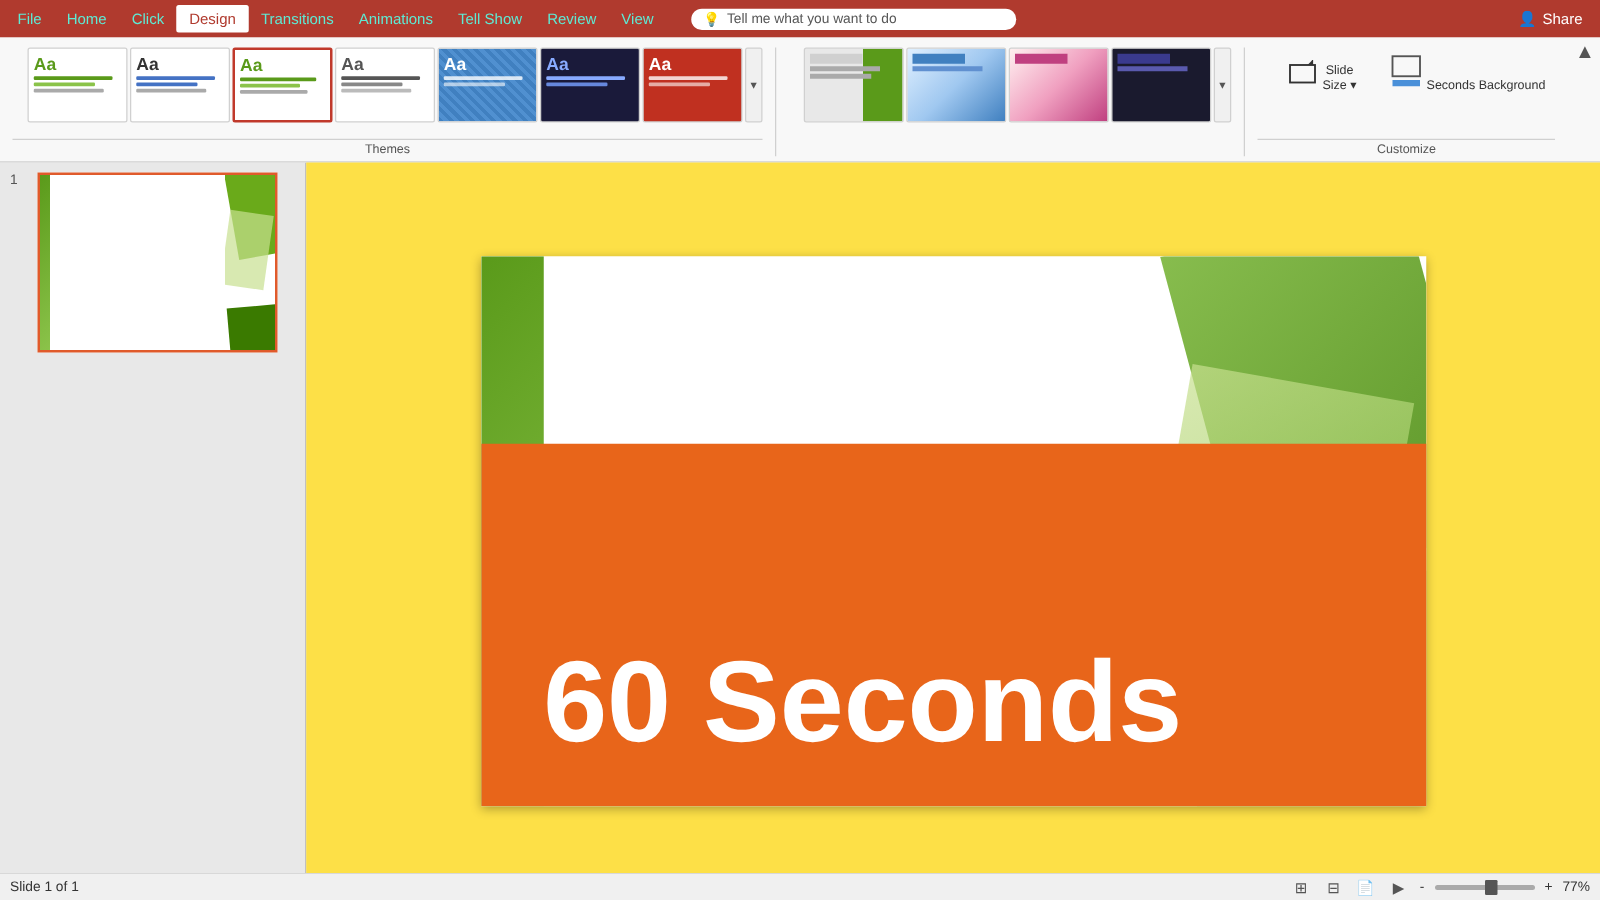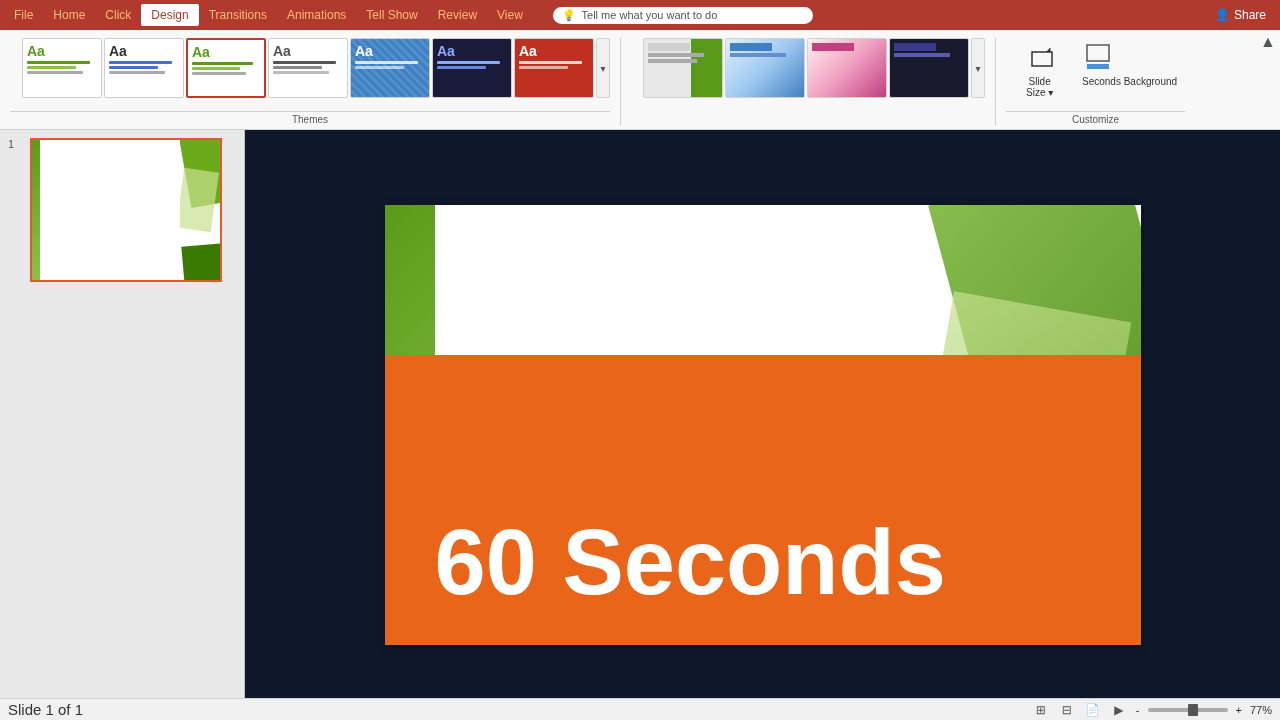--- a/index.html
+++ b/index.html
@@ -7,21 +7,21 @@
 
     
     .menu-bar {
       display: flex;
       align-items: center;
       background: #b03a2e;
       height: 30px;
       padding: 0 4px;
     }
     .menu-item {
-      color: #fdba74;
+      color: #5eead4;
       font-size: 12px;
       padding: 4px 10px;
       cursor: pointer;
       border-radius: 2px;
     }
     .menu-item.active { background: white; color: #b03a2e; }
     .menu-search {
       display: flex;
       align-items: center;
       margin-left: 20px;
@@ -94,22 +94,22 @@
     .variant-item {
       width: 80px;
       height: 60px;
       border: 1px solid #d0d0d0;
       border-radius: 2px;
       cursor: pointer;
       overflow: hidden;
     }
     .ribbon-big-btn {
       display: flex;
-      flex-direction: column;
-      align-items: flex-start;
+      flex-direction: row;
+      align-items: flex-end;
       cursor: pointer;
       padding: 4px 8px;
       border-radius: 3px;
       min-width: 48px;
     }
     .ribbon-big-btn .btn-icon {
       width: 32px;
       height: 32px;
       display: flex;
       align-items: center;
@@ -164,21 +164,21 @@
       border: 2px solid #e05a2b;
       background: white;
       position: relative;
       overflow: hidden;
       cursor: pointer;
     }
 
     
     .slide-canvas-area {
       flex: 1;
-      background: #0f172a;
+      background: #fde047;
       display: flex;
       align-items: center;
       justify-content: center;
       position: relative;
       overflow: hidden;
     }
     .slide-canvas {
       width: 756px;
       height: 440px;
       background: white;
@@ -617,21 +617,21 @@
       </div>
 
       <div class="orange-overlay">
         <span class="overlay-text">60 Seconds</span>
       </div>
     </div>
   </div>
 </div>
 
 <div class="status-bar">
-  <span style="font-size:15px;color:#333;">Slide 1 of 1</span>
+  <span style="font-size:11px;color:#333;">Slide 1 of 1</span>
 
   <div class="status-bar-right">
     <div class="status-icon">⊞</div>
     <div class="status-icon">⊟</div>
     <div class="status-icon">📄</div>
     <div class="status-icon">▶</div>
     <span style="font-size:11px;color:#333;cursor:pointer;">-</span>
     <div class="zoom-slider">
       <div class="zoom-slider-thumb"></div>
     </div>

